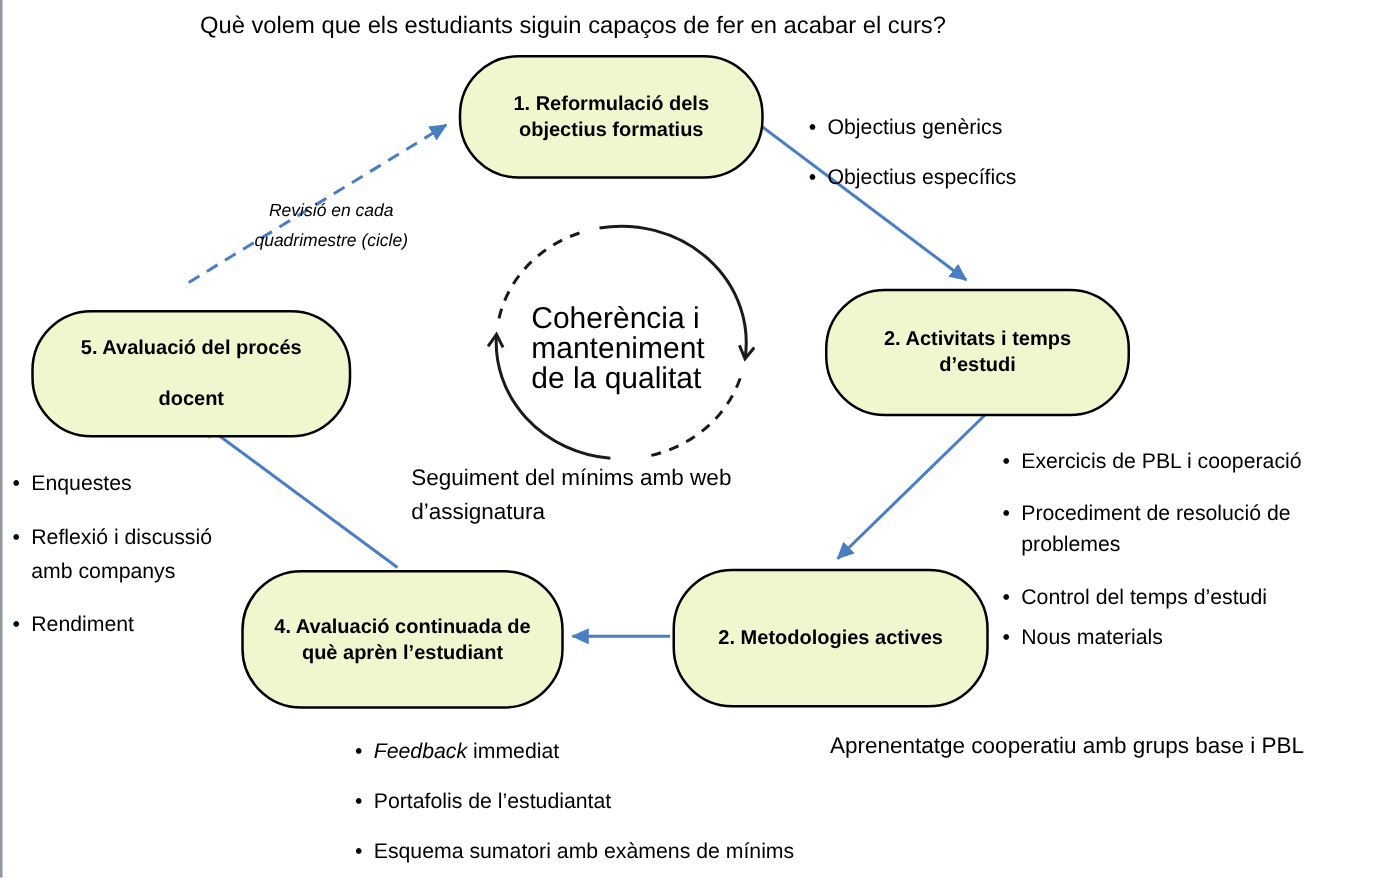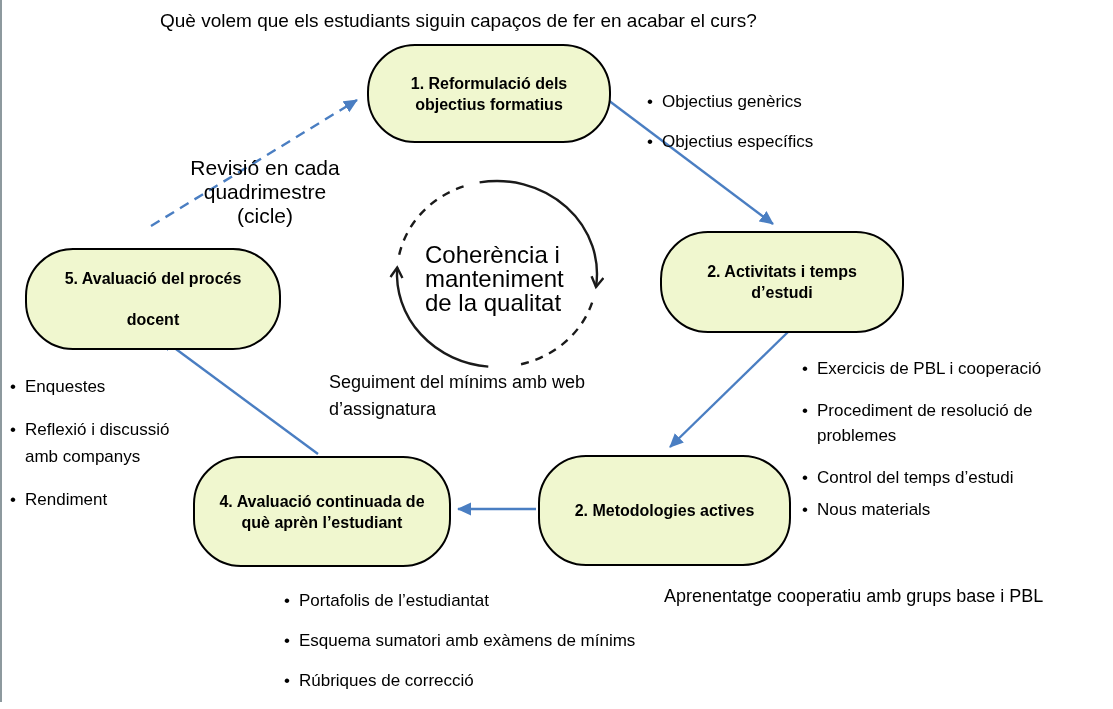--- a/index.html
+++ b/index.html
@@ -28,21 +28,21 @@
 
   .list-objectius{left:645px;top:74px;line-height:24px;}
   .list-activitats{left:800px;top:340px;line-height:25.5px;}
   .list-activitats .gap{margin-top:7px;}
   .list-avaluacio{left:282px;top:573px;line-height:24px;}
   .list-avaluacio .li{margin-bottom:12px;}
   .list-proces{left:8px;top:357px;line-height:27px;}
 
   .it{font-style:italic;}
 
-  .lbl-revision{left:175px;top:156px;width:180px;text-align:center;font-size:21px;line-height:24px;}
+  .lbl-revision{left:175px;top:156px;width:180px;text-align:center;font-size:14px;line-height:24px;font-style:italic;}
   .circle-text{left:425px;top:243px;font-size:24px;line-height:24px;}
   .circle-text .ln{white-space:nowrap;}
   .lbl-seguiment{left:329px;top:369px;font-size:18px;line-height:27px;}
   .lbl-seguiment .ln{white-space:nowrap;}
   .lbl-aprenentatge{left:664px;top:586px;font-size:18px;white-space:nowrap;}
 </style>
 </head>
 <body>
 
 <div class="stage">
@@ -137,20 +137,25 @@
     <div class="li">
       <div class="ln">Control del temps d’estudi</div>
     </div>
     <div class="li gap">
       <div class="ln">Nous materials</div>
     </div>
   </div>
 
   <div class="abs blist list-avaluacio">
     <div class="li">
+      <div class="ln">
+        <span class="it">Feedback</span><span> immediat</span>
+      </div>
+    </div>
+    <div class="li">
         <div class="ln">Portafolis de l’estudiantat</div>
       </div>
     <div class="li">
         <div class="ln">Esquema sumatori amb exàmens de mínims</div>
       </div>
     <div class="li">
         <div class="ln">Rúbriques de correcció</div>
       </div>
   </div>
 

